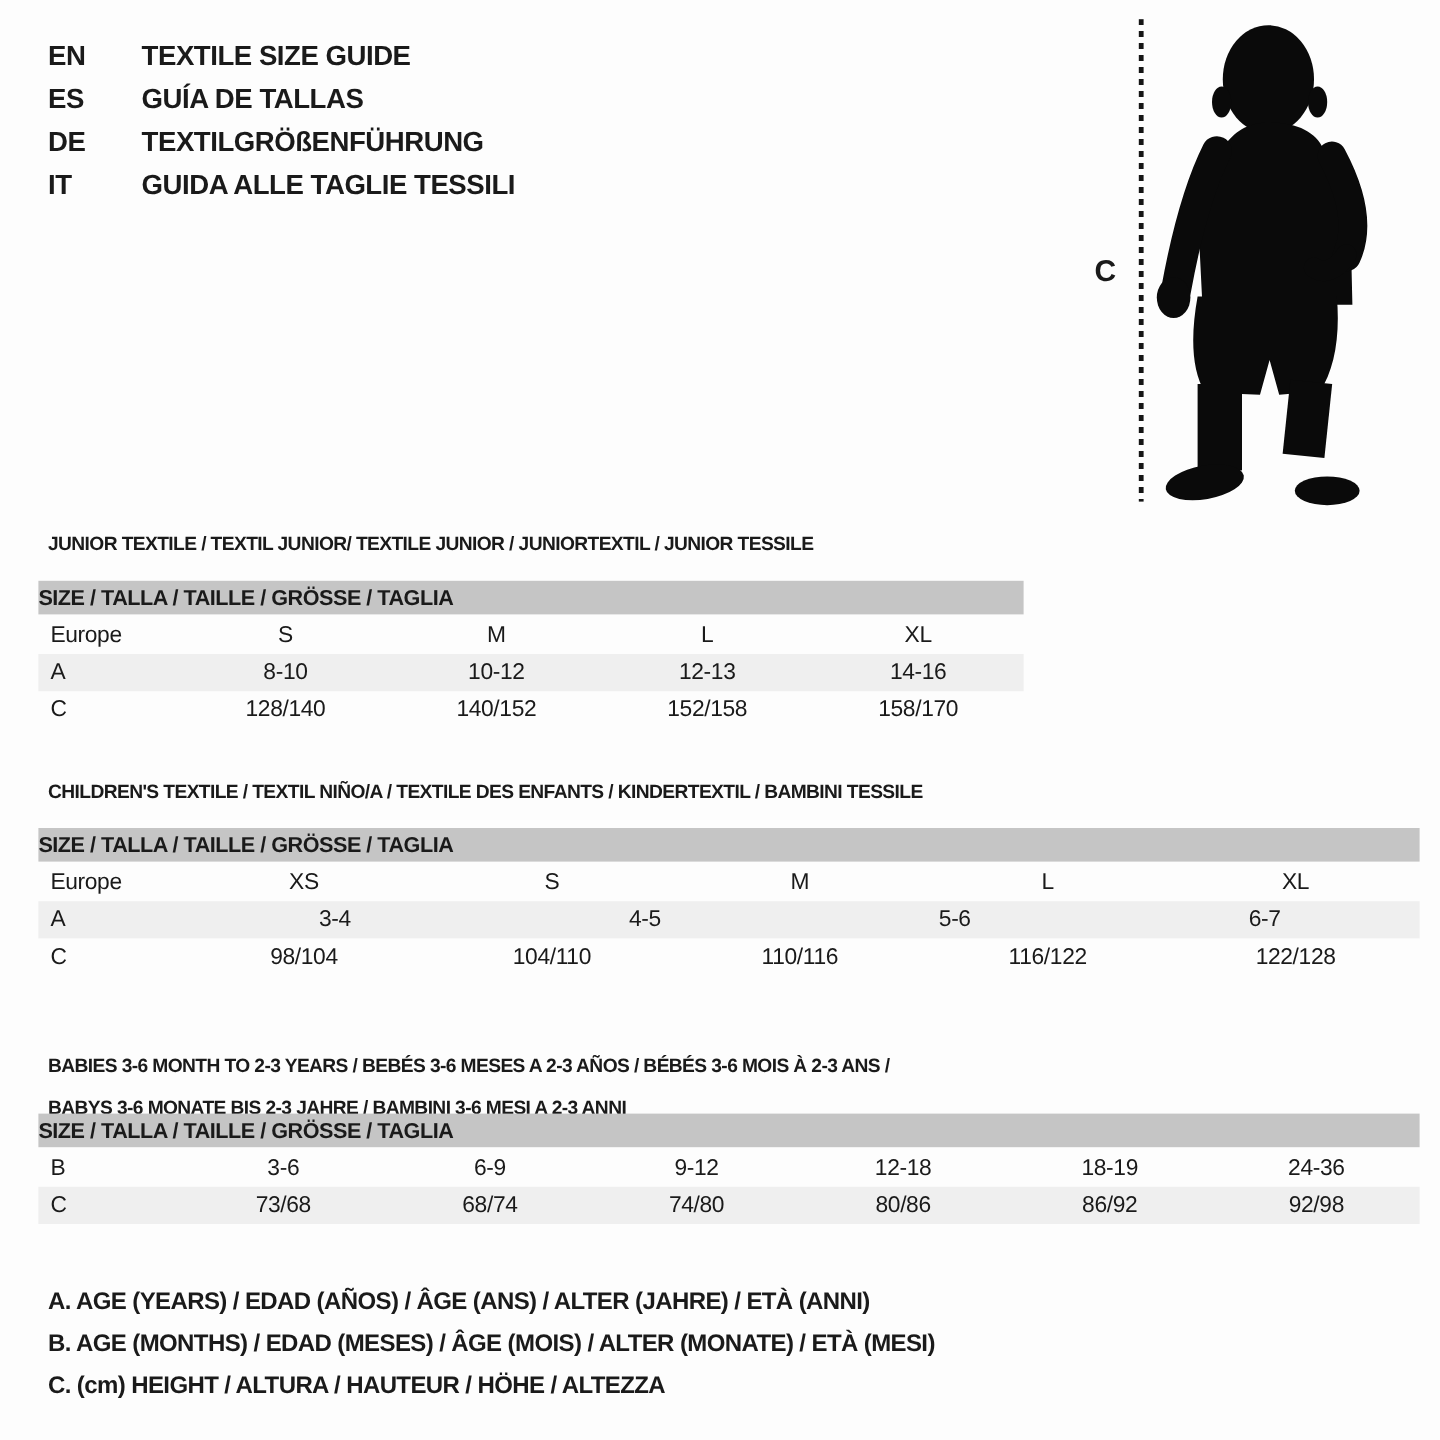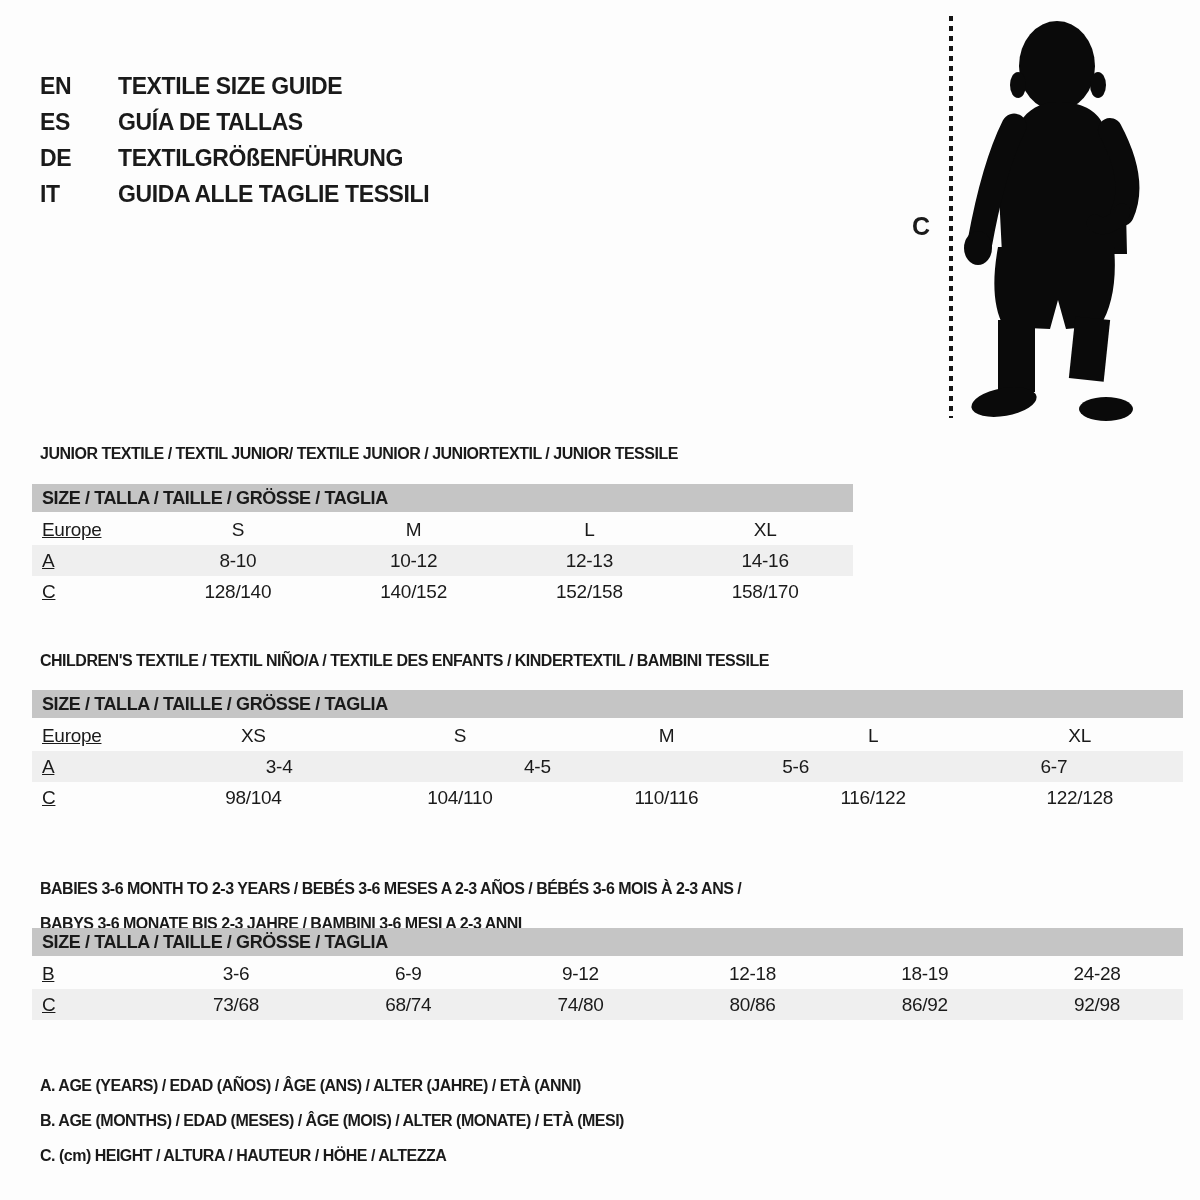--- a/index.html
+++ b/index.html
@@ -5,21 +5,21 @@
   html,body{margin:0;padding:0;}
   .page{
     position:relative;
     width:1200px;height:1200px;
     background:#fdfdfd;
     font-family:"Liberation Sans", sans-serif;
     color:#1a1a1a;
     overflow:hidden;
   }
   
-  .lang-block{position:absolute;left:40px;top:28px;margin-top:40px;}
+  .lang-block{position:absolute;left:40px;top:28px;}
   .lang-row{display:flex;height:36px;line-height:36px;}
   .lang-code{width:78px;font-weight:bold;font-size:23px;letter-spacing:-0.4px;}
   .lang-label{font-weight:bold;font-size:23px;letter-spacing:-0.4px;white-space:nowrap;text-align:right;}
   
   .measure-line{
     position:absolute;left:949px;top:16px;width:4px;height:402px;
     background:repeating-linear-gradient(to bottom,#151515 0 5px,transparent 5px 10px);
   }
   .measure-letter{
     position:absolute;left:912px;top:212px;
@@ -29,31 +29,31 @@
   
   .section-title{
     position:absolute;left:40px;
     font-weight:bold;font-size:16px;letter-spacing:-0.5px;
     line-height:35px;white-space:nowrap;
   }
   
   .size-table{position:absolute;left:32px;}
   .size-table .thead{
     background:#c5c5c5;height:28px;line-height:28px;
-    padding-left:10px;margin-bottom:2px;
+    margin-bottom:2px;
     font-weight:bold;font-size:18px;letter-spacing:-0.4px;
   }
   .trow{display:flex;height:31px;line-height:31px;font-size:19px;letter-spacing:-0.3px;}
   .trow.shaded{background:#efefef;}
-  .tlabel{flex:none;width:108px;padding-left:10px;text-decoration:underline;}
+  .tlabel{flex:none;width:108px;padding-left:10px;}
   .tcell{flex:1;text-align:center;}
   
   .legend{position:absolute;left:40px;top:1068px;}
   .legend-line{
-    font-weight:bold;font-size:16px;letter-spacing:-0.5px;
+    font-weight:bold;font-size:20px;letter-spacing:-0.5px;
     line-height:35px;white-space:nowrap;
   }
   .w-junior{width:821px;}
   .w-full{width:1151px;}
 </style>
 </head>
 <body>
 
 <div class="page">
 
@@ -166,21 +166,21 @@
 
   <div class="size-table w-full" style="top:928px">
     <div class="thead">SIZE / TALLA / TAILLE / GRÖSSE / TAGLIA</div>
     <div class="trow">
       <span class="tlabel">B</span>
       <span class="tcell">3-6</span>
       <span class="tcell">6-9</span>
       <span class="tcell">9-12</span>
       <span class="tcell">12-18</span>
       <span class="tcell">18-19</span>
-      <span class="tcell">24-28</span>
+      <span class="tcell">24-36</span>
     </div>
     <div class="trow shaded">
       <span class="tlabel">C</span>
       <span class="tcell">73/68</span>
       <span class="tcell">68/74</span>
       <span class="tcell">74/80</span>
       <span class="tcell">80/86</span>
       <span class="tcell">86/92</span>
       <span class="tcell">92/98</span>
     </div>

